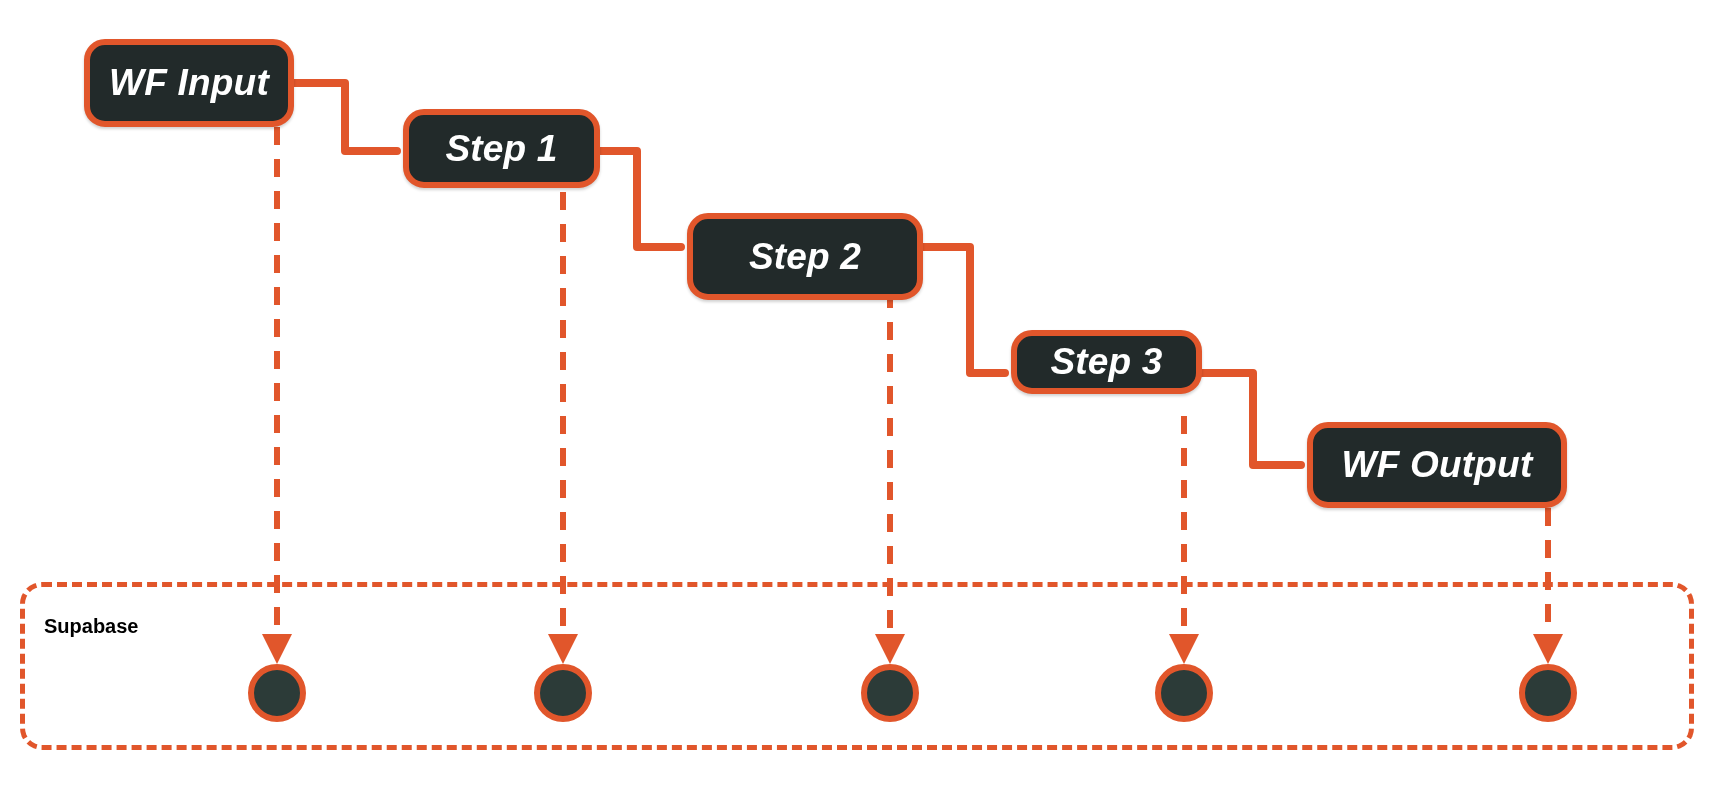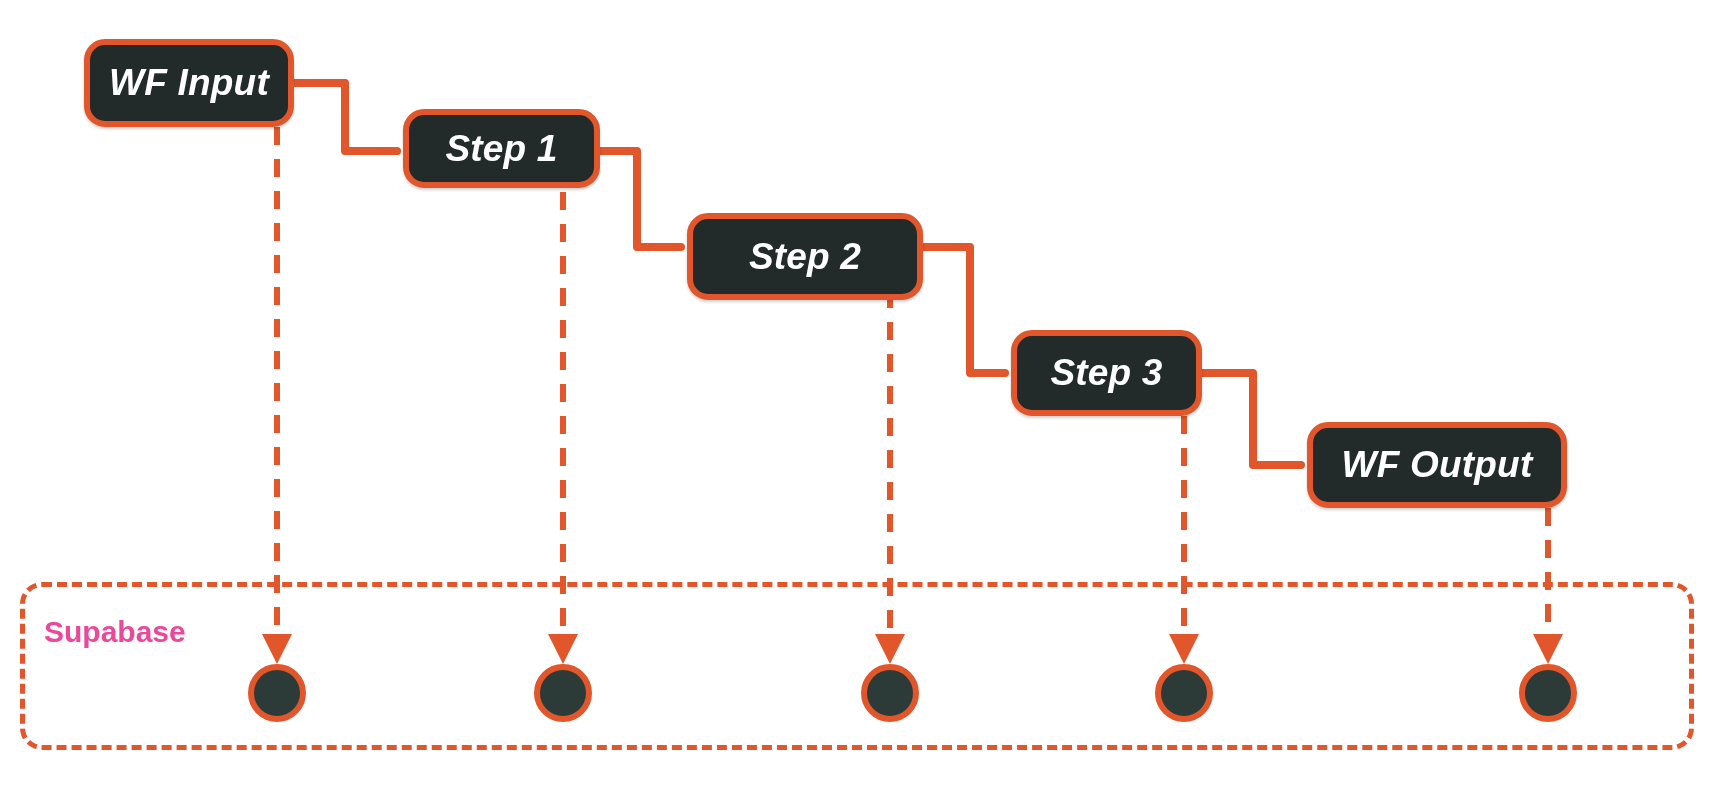--- a/index.html
+++ b/index.html
@@ -50,23 +50,23 @@
   .db-group {
     position: absolute;
     box-sizing: border-box;
     border: 5px dashed #e1562b;
     border-radius: 22px;
     background: transparent;
     z-index: 1;
   }
   .db-group-title {
     position: absolute;
-    font-size: 30px;
+    font-size: 20px;
     font-weight: bold;
-    color: #ec4899;
+    color: #000000;
     white-space: nowrap;
     z-index: 2;
   }
   .db-node {
     position: absolute;
     box-sizing: border-box;
     width: 58px;
     height: 58px;
     border-radius: 50%;
     background: #2c3b38;
@@ -103,21 +103,21 @@
   <div id="flow-nodes">
       <div class="node" style="left: 84px; top: 39px; width: 210px; height: 88px;">
         <span class="node-label">WF Input</span>
       </div>
       <div class="node" style="left: 403px; top: 109px; width: 197px; height: 79px;">
         <span class="node-label">Step 1</span>
       </div>
       <div class="node" style="left: 687px; top: 213px; width: 236px; height: 87px;">
         <span class="node-label">Step 2</span>
       </div>
-      <div class="node" style="left: 1011px; top: 330px; width: 191px; height: 86px;">
+      <div class="node" style="left: 1011px; top: 330px; width: 191px; height: 64px;">
         <span class="node-label">Step 3</span>
       </div>
       <div class="node" style="left: 1307px; top: 422px; width: 260px; height: 86px; justify-content: center;">
         <span class="node-label">WF Output</span>
       </div>
     </div>
 
   <div class="db-group" id="supabase-group" style="left: 20px; top: 582px; width: 1674px; height: 168px;"></div>
   <div class="db-group-title" id="supabase-title" style="left: 44px; top: 615px;">Supabase</div>
 

